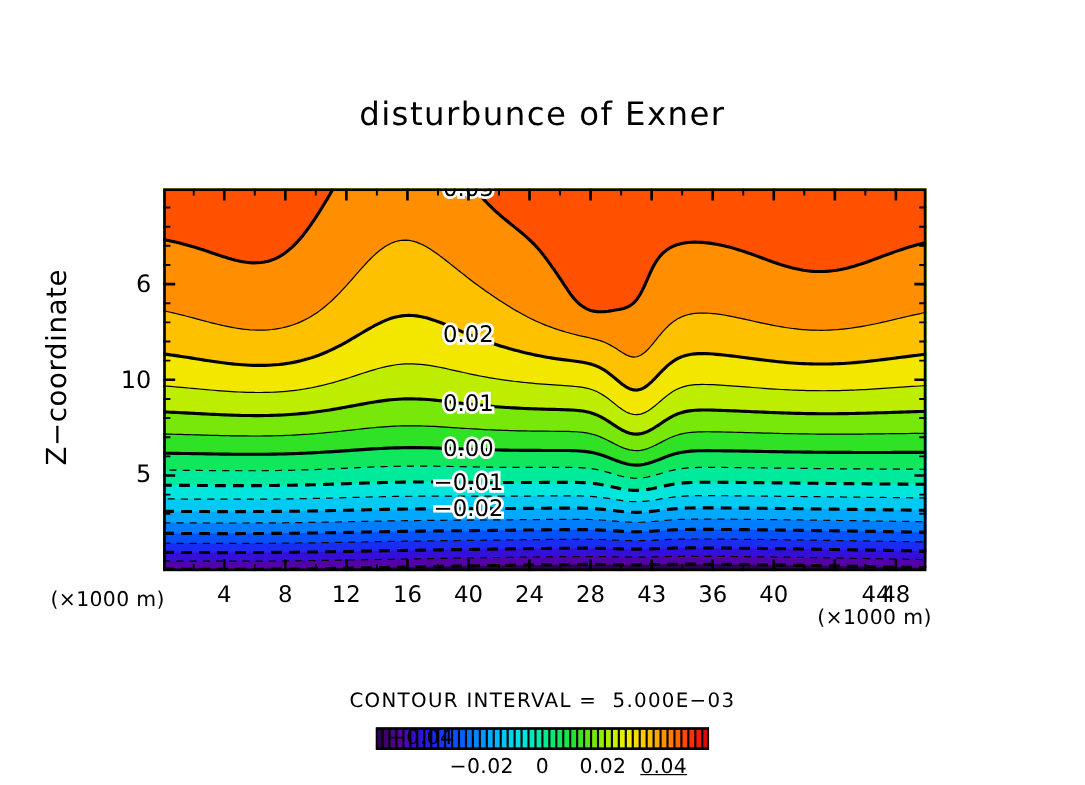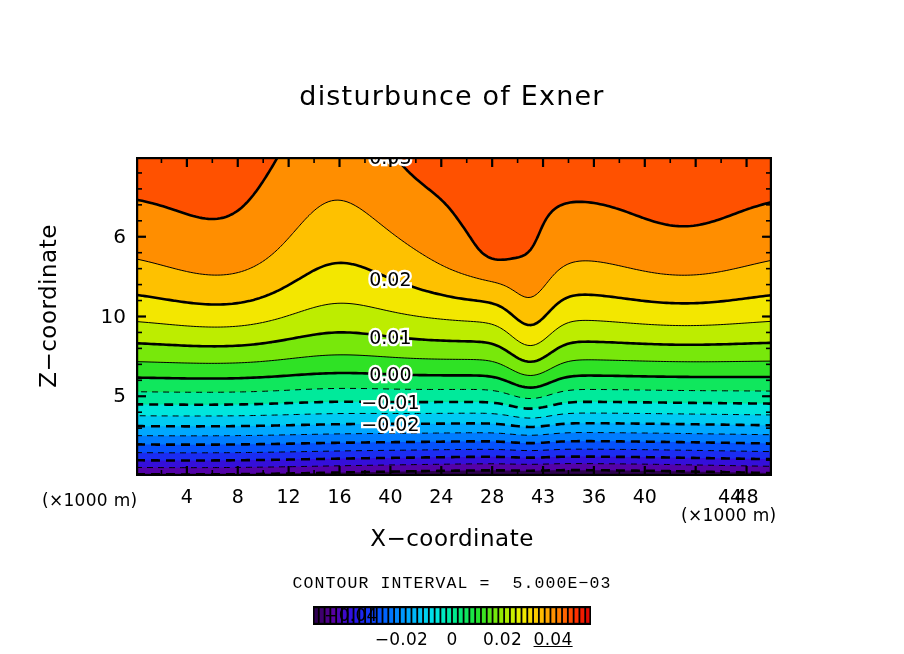--- a/index.html
+++ b/index.html
@@ -16,40 +16,39 @@
   #ylabel{left:-62px;top:293px;width:220px;text-align:center;font-size:23px;
        letter-spacing:0.5px;transform:rotate(-90deg);transform-origin:50% 50%;}
 
   #xlabel{left:0;top:525px;width:904px;text-align:center;font-size:23px;
        letter-spacing:0.5px;}
 
   #units-left{left:42px;top:490px;font-size:17px;letter-spacing:0.3px;}
   #units-right{left:681px;top:505px;font-size:17px;letter-spacing:0.3px;}
 
   #ci-text{left:0;top:574px;width:904px;text-align:center;font-size:16.5px;
-       letter-spacing:1.1px;font-family:Liberation Mono, monospace;}
+       letter-spacing:1.1px;}
 
   .ytick-label{font-size:20px;text-align:right;width:42px;}
   .xtick-label{font-size:19px;text-align:center;width:46px;}
   .cb-label{font-size:17px;text-align:center;width:62px;letter-spacing:0.3px;}
 
   #plot-area{position:absolute;left:136px;top:157px;width:636px;height:319px;}
   #cbar{position:absolute;left:313px;top:606px;width:278px;height:19px;}
   svg{display:block;}
 </style>
 </head>
 <body>
 
 <div id="root">
 
   <div class="txt" id="plot-title">disturbunce of Exner</div>
 
   <div class="txt" id="ylabel">Z−coordinate</div>
 
-  <div class="txt" id="xlabel">X−coordinate</div>
 
   <div class="txt" id="units-left">(×1000 m)</div>
 
   <div class="txt" id="units-right">(×1000 m)</div>
 
   <div class="txt" id="ci-text">CONTOUR INTERVAL =  5.000E−03</div>
 
   <div id="plot-area">
     <svg id="contour-svg" width="636" height="319" viewBox="0 0 636 319">
         <g>

